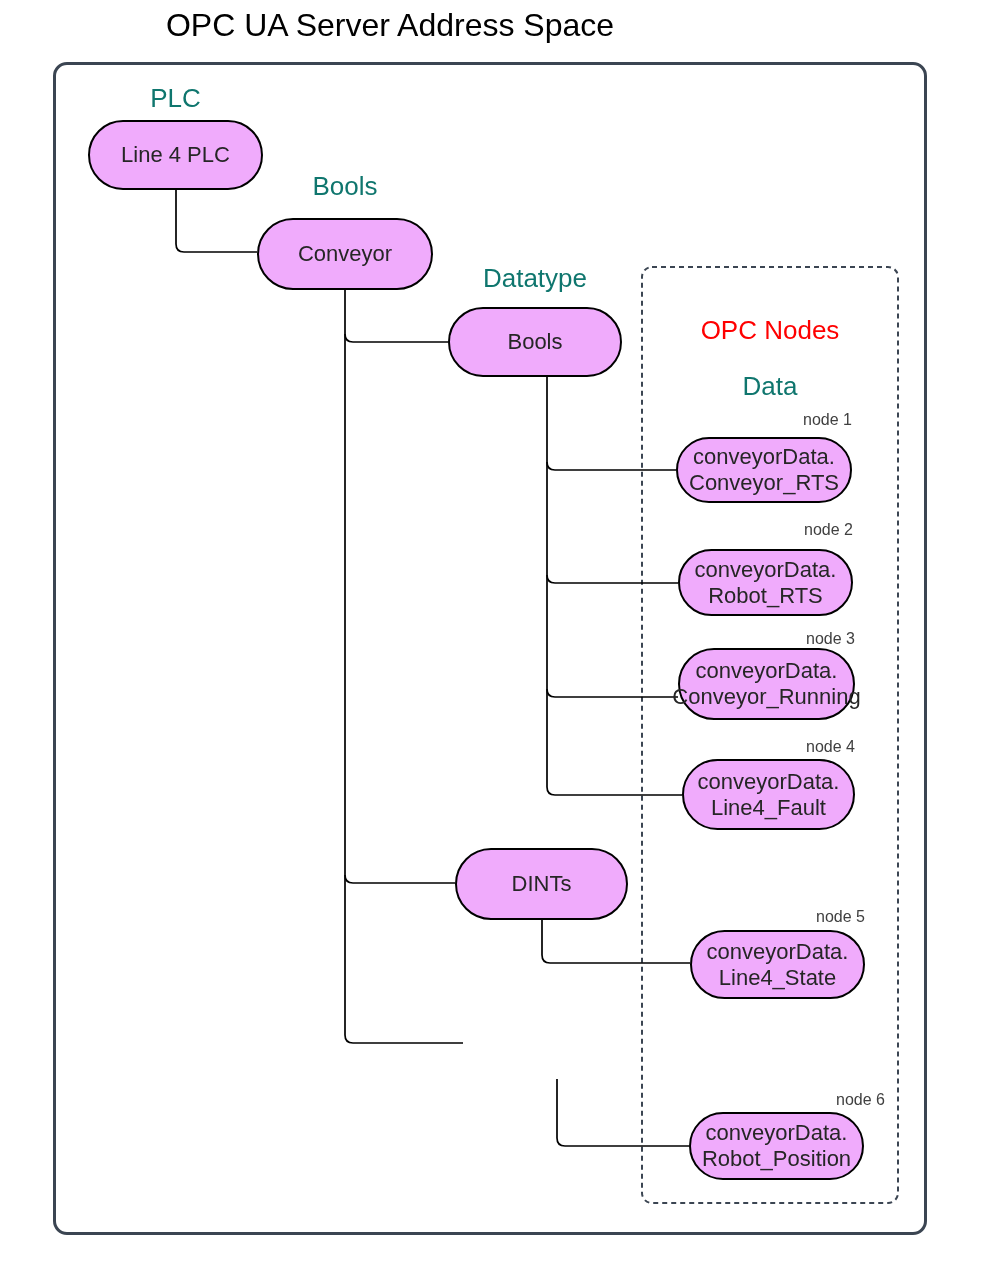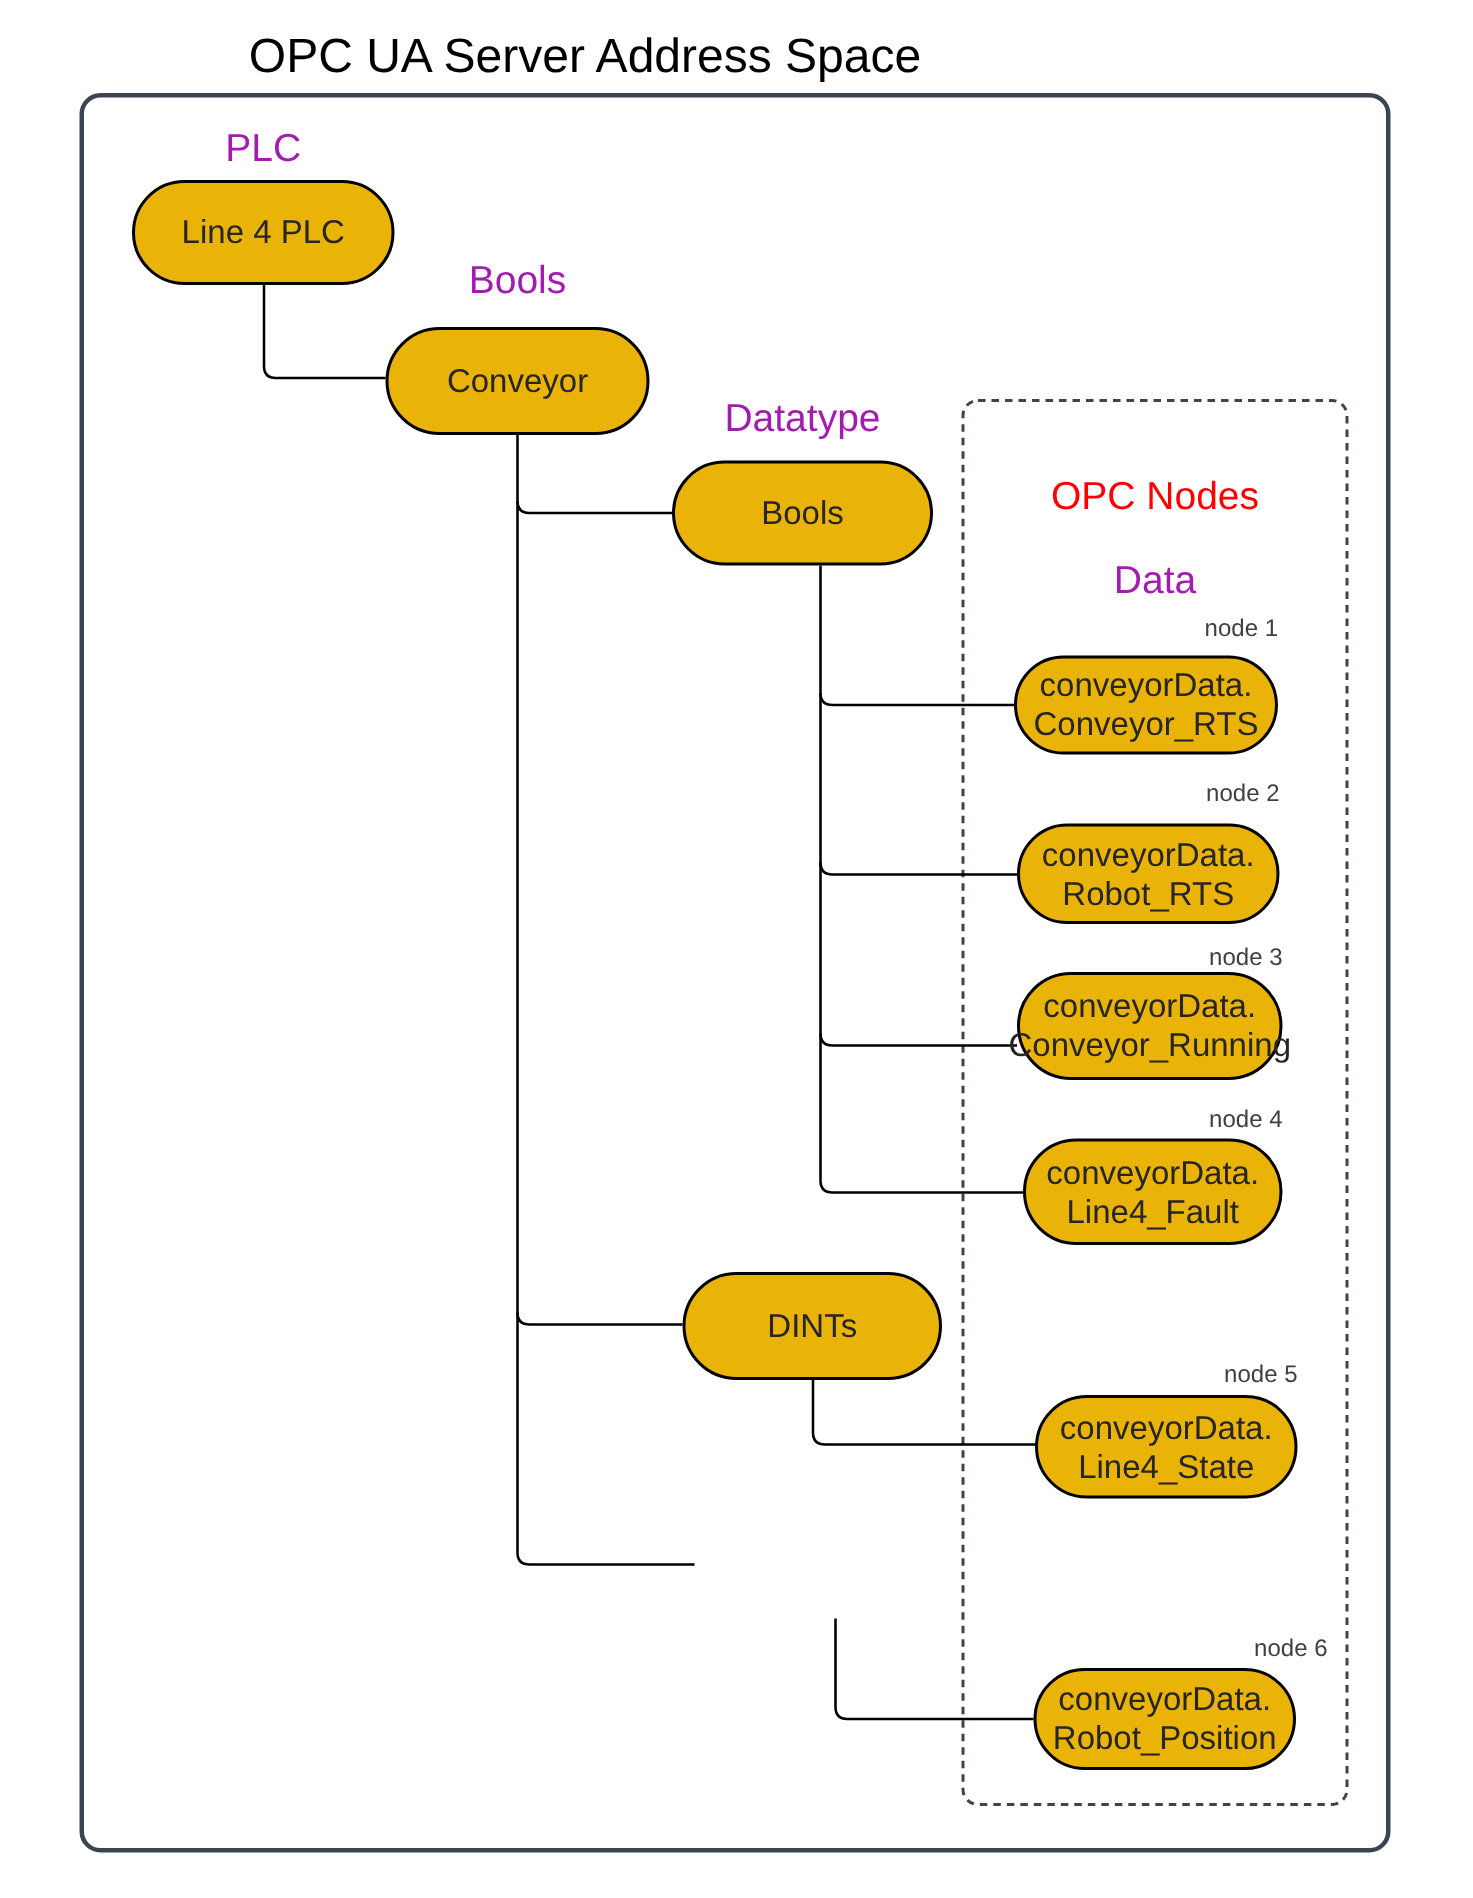--- a/index.html
+++ b/index.html
@@ -6,34 +6,34 @@
   :root{
     --accent:#ff0000;
     --frame:#3b4552;
     --wire:#000000;
   }
   .canvas{
     position:relative;width:982px;height:1265px;background:#ffffff;
     font-family:"Liberation Sans",sans-serif;color:#262626;overflow:hidden;
   }
   .title{
-    position:absolute;top:18px;left:0;width:780px;text-align:center;
+    position:absolute;top:6px;left:0;width:780px;text-align:center;
     font-size:32px;line-height:38px;color:#000000;
   }
   .outer{
     position:absolute;left:53px;top:62px;width:874px;height:1173px;
     border:3px solid var(--frame);border-radius:14px;box-sizing:border-box;
   }
   svg.wires{position:absolute;left:0;top:0;width:982px;height:1265px;}
   .grouplabel{
-    position:absolute;text-align:center;font-size:26px;line-height:28px;color:#a21caf;
+    position:absolute;text-align:center;font-size:26px;line-height:28px;color:#0f766e;
   }
   .red{color:var(--accent);}
   .stadium{
-    position:absolute;background:#eab308;border:2px solid #000000;border-radius:40px;
+    position:absolute;background:#f0abfc;border:2px solid #000000;border-radius:40px;
     box-sizing:border-box;display:flex;flex-direction:column;align-items:center;
     justify-content:center;font-size:22px;line-height:26px;text-align:center;color:#262626;
   }
   .node-label{
     position:absolute;text-align:right;font-size:16px;line-height:24px;color:#404040;
   }
   .nowrap{white-space:nowrap;}
 </style>
 </head>
 <body>

